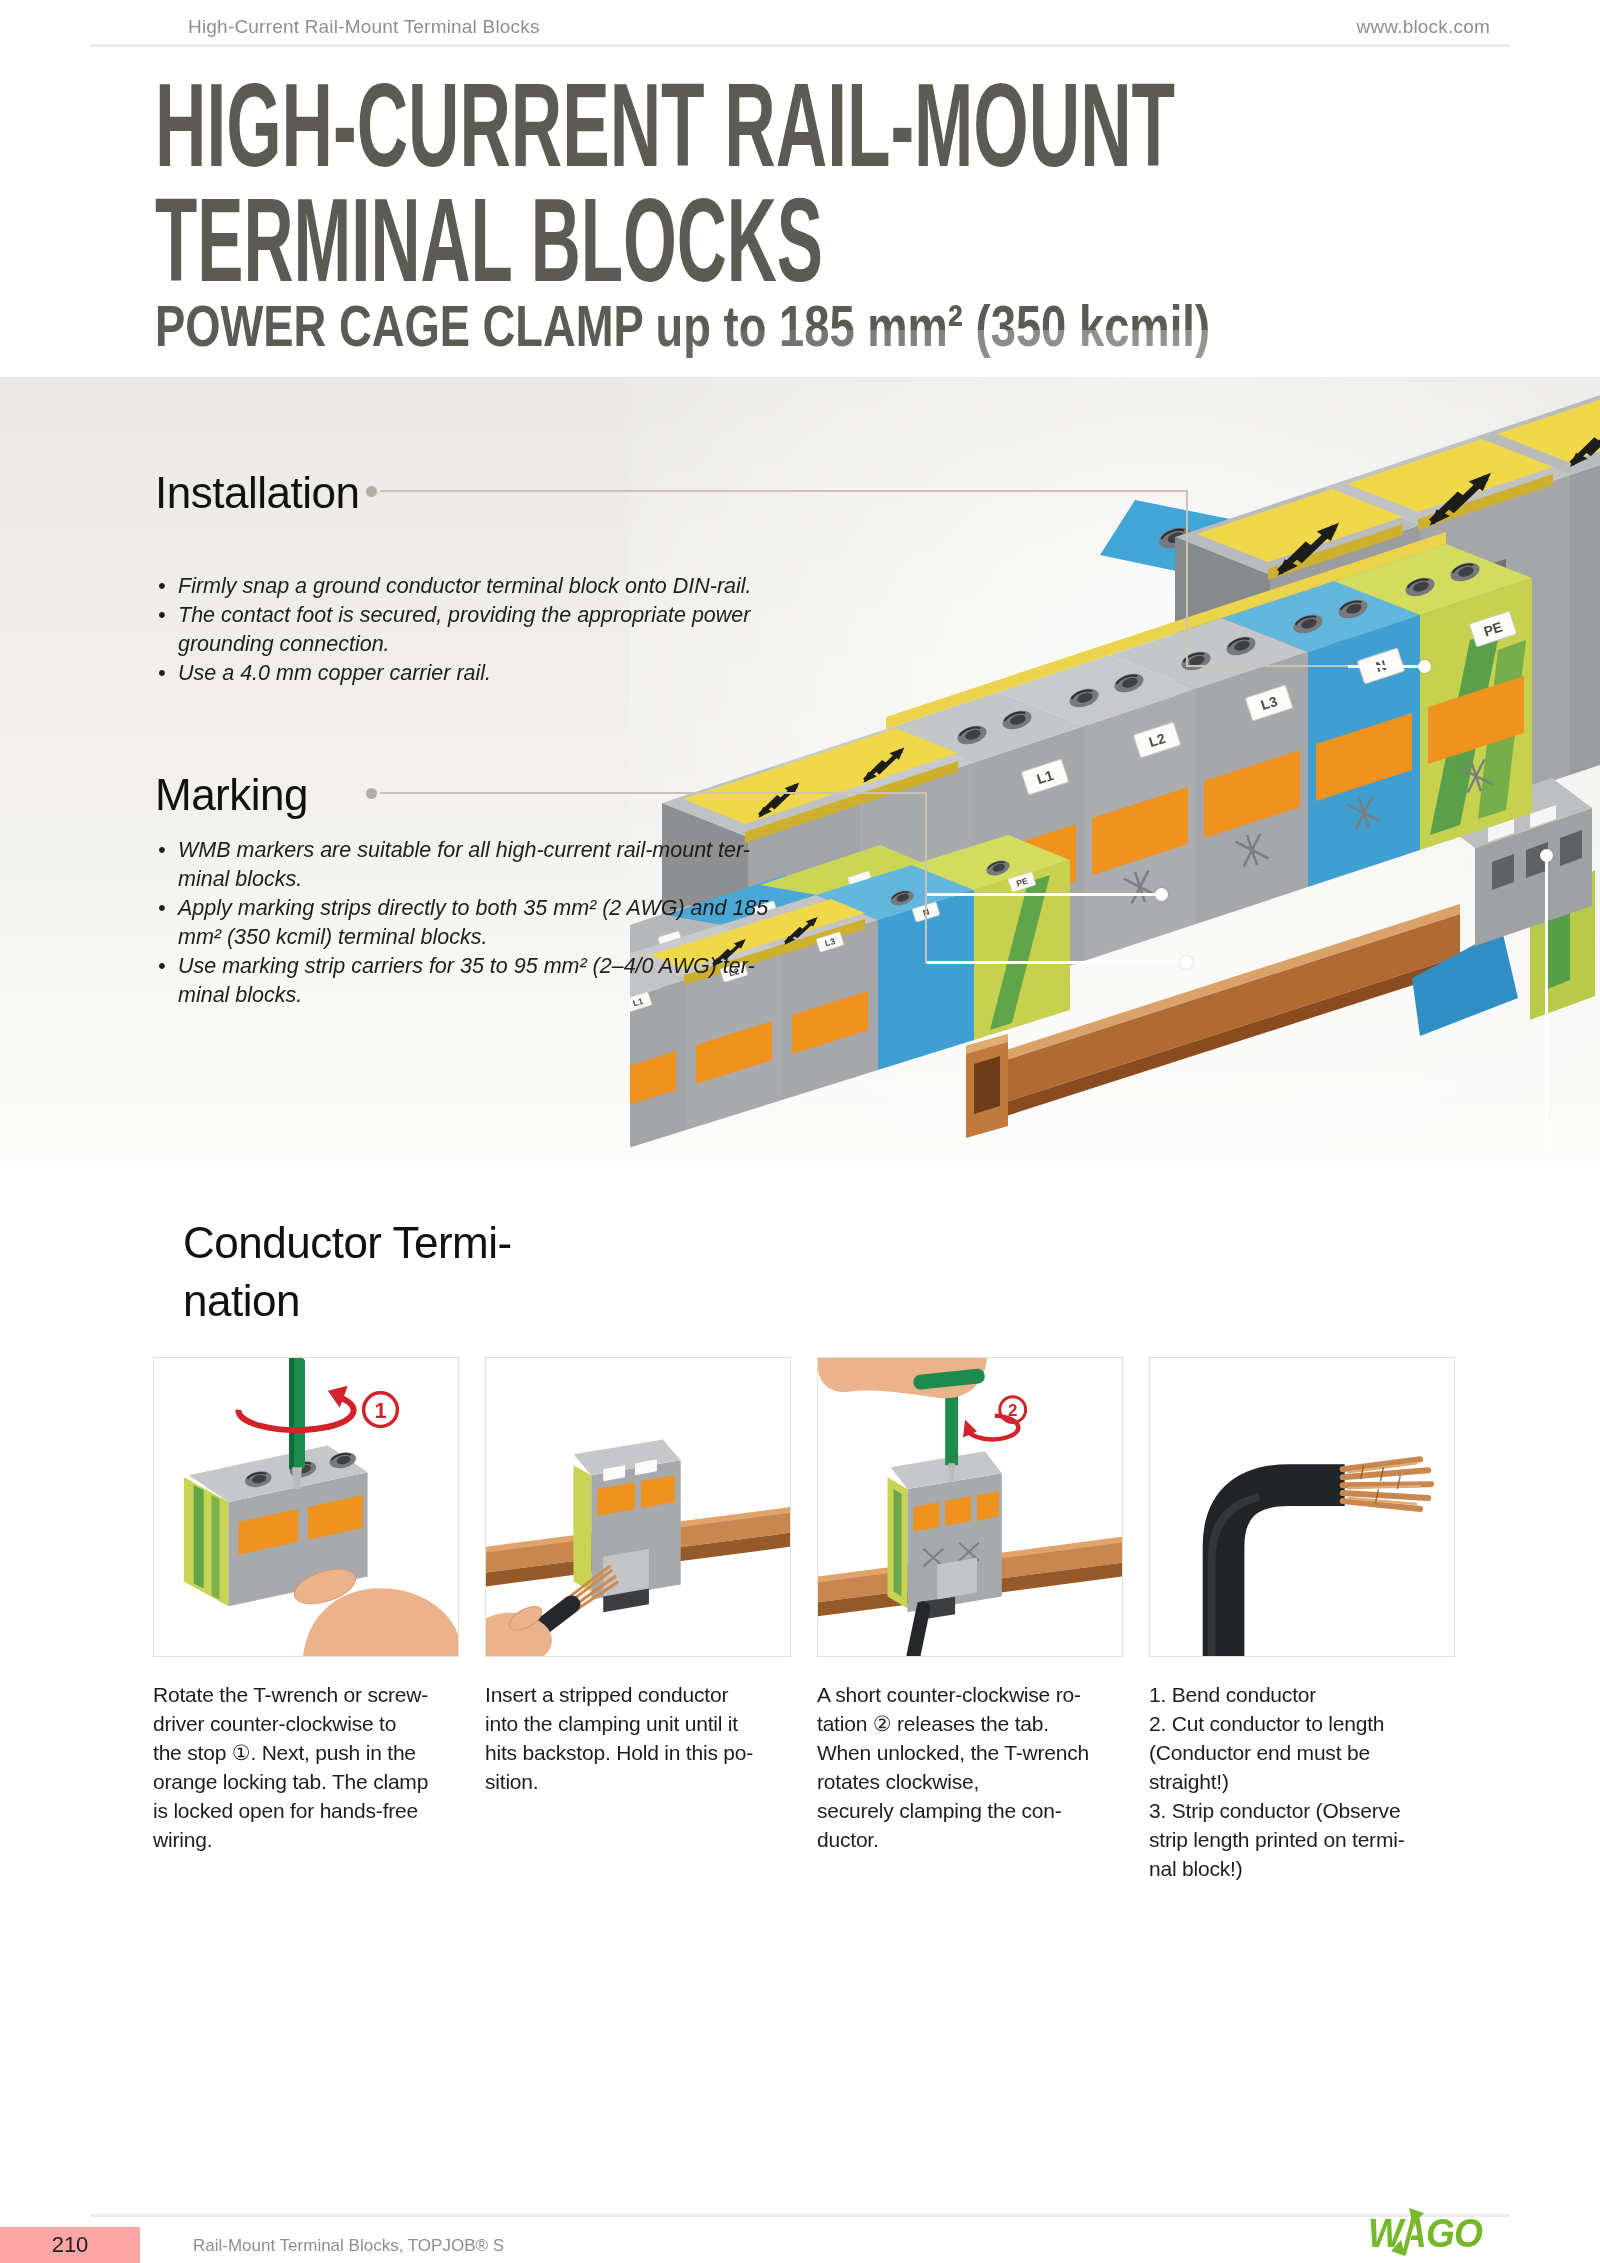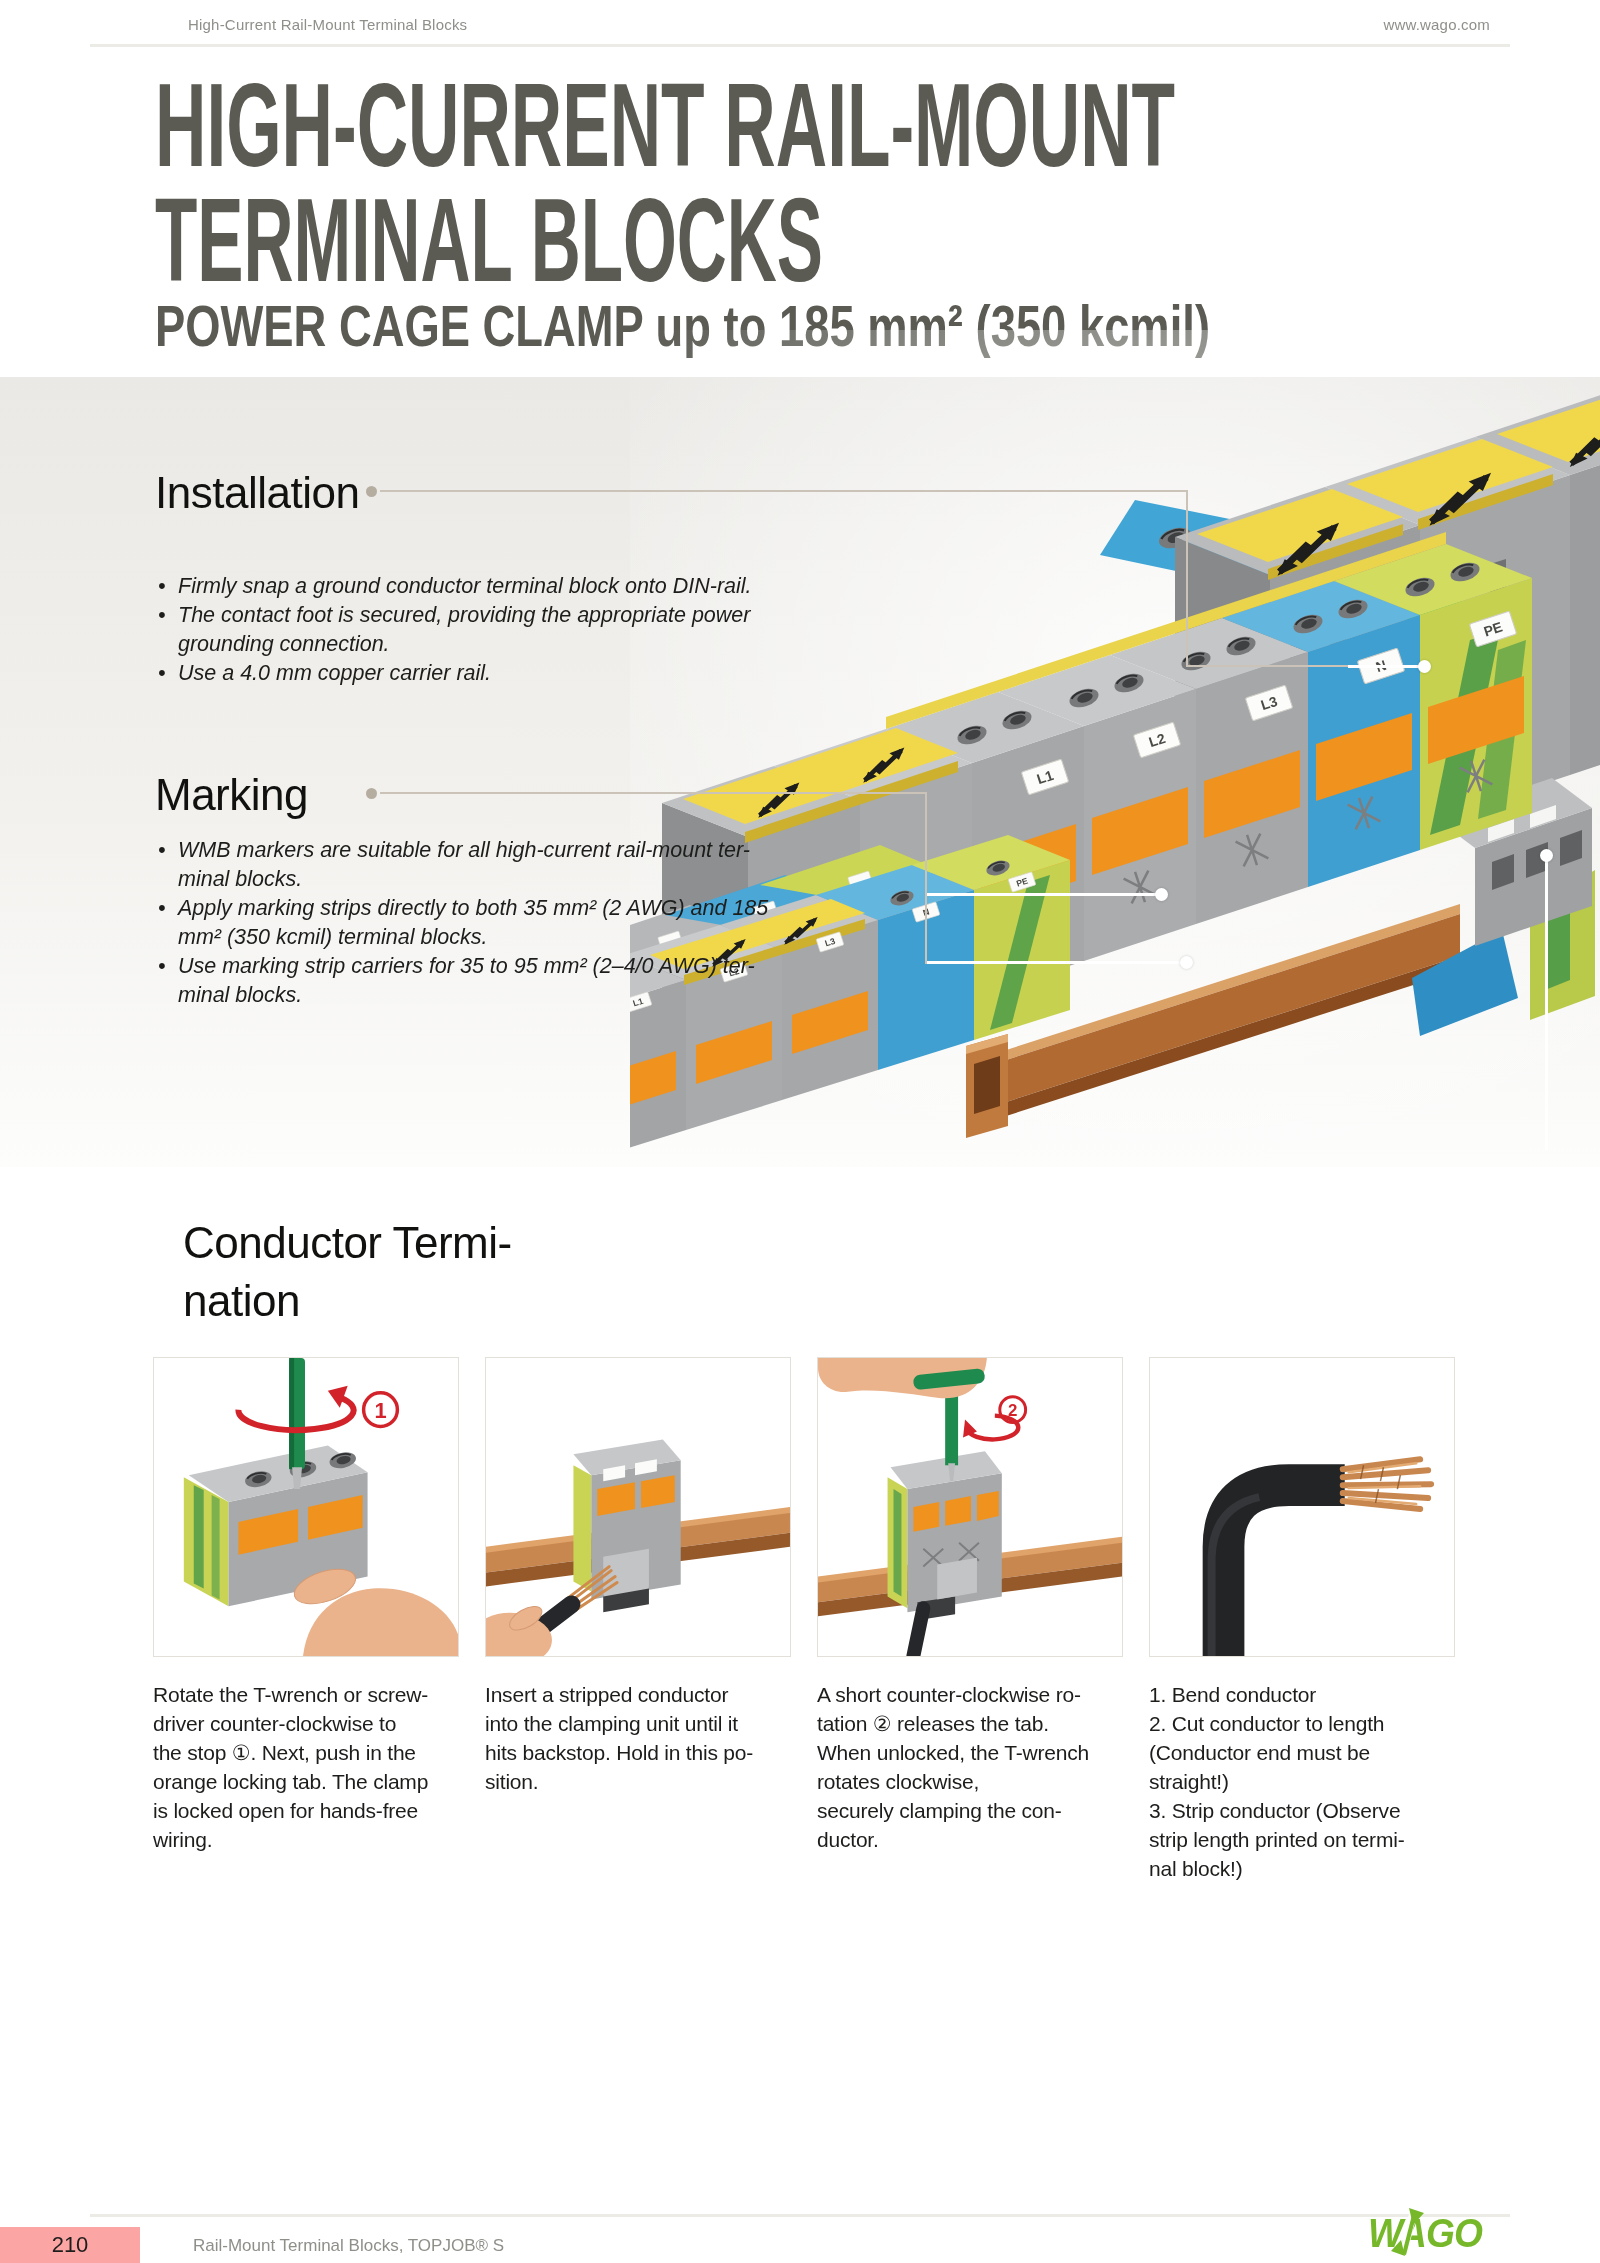--- a/index.html
+++ b/index.html
@@ -1,20 +1,20 @@
 <!DOCTYPE html>
 <html><head>
 <meta charset="utf-8">
 <style>
   html,body{margin:0;padding:0;background:#fff;}
   #page{position:relative;width:1600px;height:2263px;background:#ffffff;overflow:hidden;
         font-family:"Liberation Sans",sans-serif;color:#1d1d1b;}
   .abs{position:absolute;}
   
-  .hdr-txt{font-size:15px;color:#8f8f8a;letter-spacing:.2px;}
+  .hdr-txt{font-size:19px;color:#8f8f8a;letter-spacing:.2px;}
   .hdr-rule{background:#edebe6;height:3px;}
   
   .panel{left:0;top:377px;width:1600px;height:790px;
          background:linear-gradient(180deg,#eae9e6 0%,#f2f1ee 55%,#fdfdfc 100%);}
   
   .h2{font-size:44px;color:#11110f;letter-spacing:-.5px;}
   .h2.pre{white-space:pre-line;line-height:58px;}
   .lead-dot{width:11px;height:11px;border-radius:50%;background:#b5ada0;}
   .lead{background:#cbc3b7;}
   .lead-w{background:#ffffff;}
@@ -33,21 +33,21 @@
                display:flex;align-items:center;justify-content:center;}
   .pagenum{font-size:22px;color:#1d1d1b;}
   .foot-label{font-size:17px;color:#8f8f8a;}
 </style>
 </head>
 <body>
 
 <div id="page">
 
   <div class="abs hdr-txt" style="left:188px;top:16px;">High-Current Rail-Mount Terminal Blocks</div>
-  <div class="abs hdr-txt" style="right:110px;top:16px;">www.wago.com</div>
+  <div class="abs hdr-txt" style="right:110px;top:16px;">www.block.com</div>
   <div class="abs hdr-rule" style="left:90px;top:44px;width:1420px;"></div>
 
   <svg class="abs" style="left:0;top:0;" width="1600" height="380">
     <text x="155" y="166" font-family="Liberation Sans,sans-serif" font-weight="bold" font-size="118" fill="#5b5b54" textLength="1020" lengthAdjust="spacingAndGlyphs">HIGH-CURRENT RAIL-MOUNT</text>
     <text x="155" y="281" font-family="Liberation Sans,sans-serif" font-weight="bold" font-size="118" fill="#5b5b54" textLength="668" lengthAdjust="spacingAndGlyphs">TERMINAL BLOCKS</text>
     <text x="155" y="346" font-family="Liberation Sans,sans-serif" font-weight="bold" font-size="58" fill="#5b5b54" textLength="1055" lengthAdjust="spacingAndGlyphs">POWER CAGE CLAMP up to 185 mm² (350 kcmil)</text>
   </svg>
 
   <div class="abs panel"></div>
 

